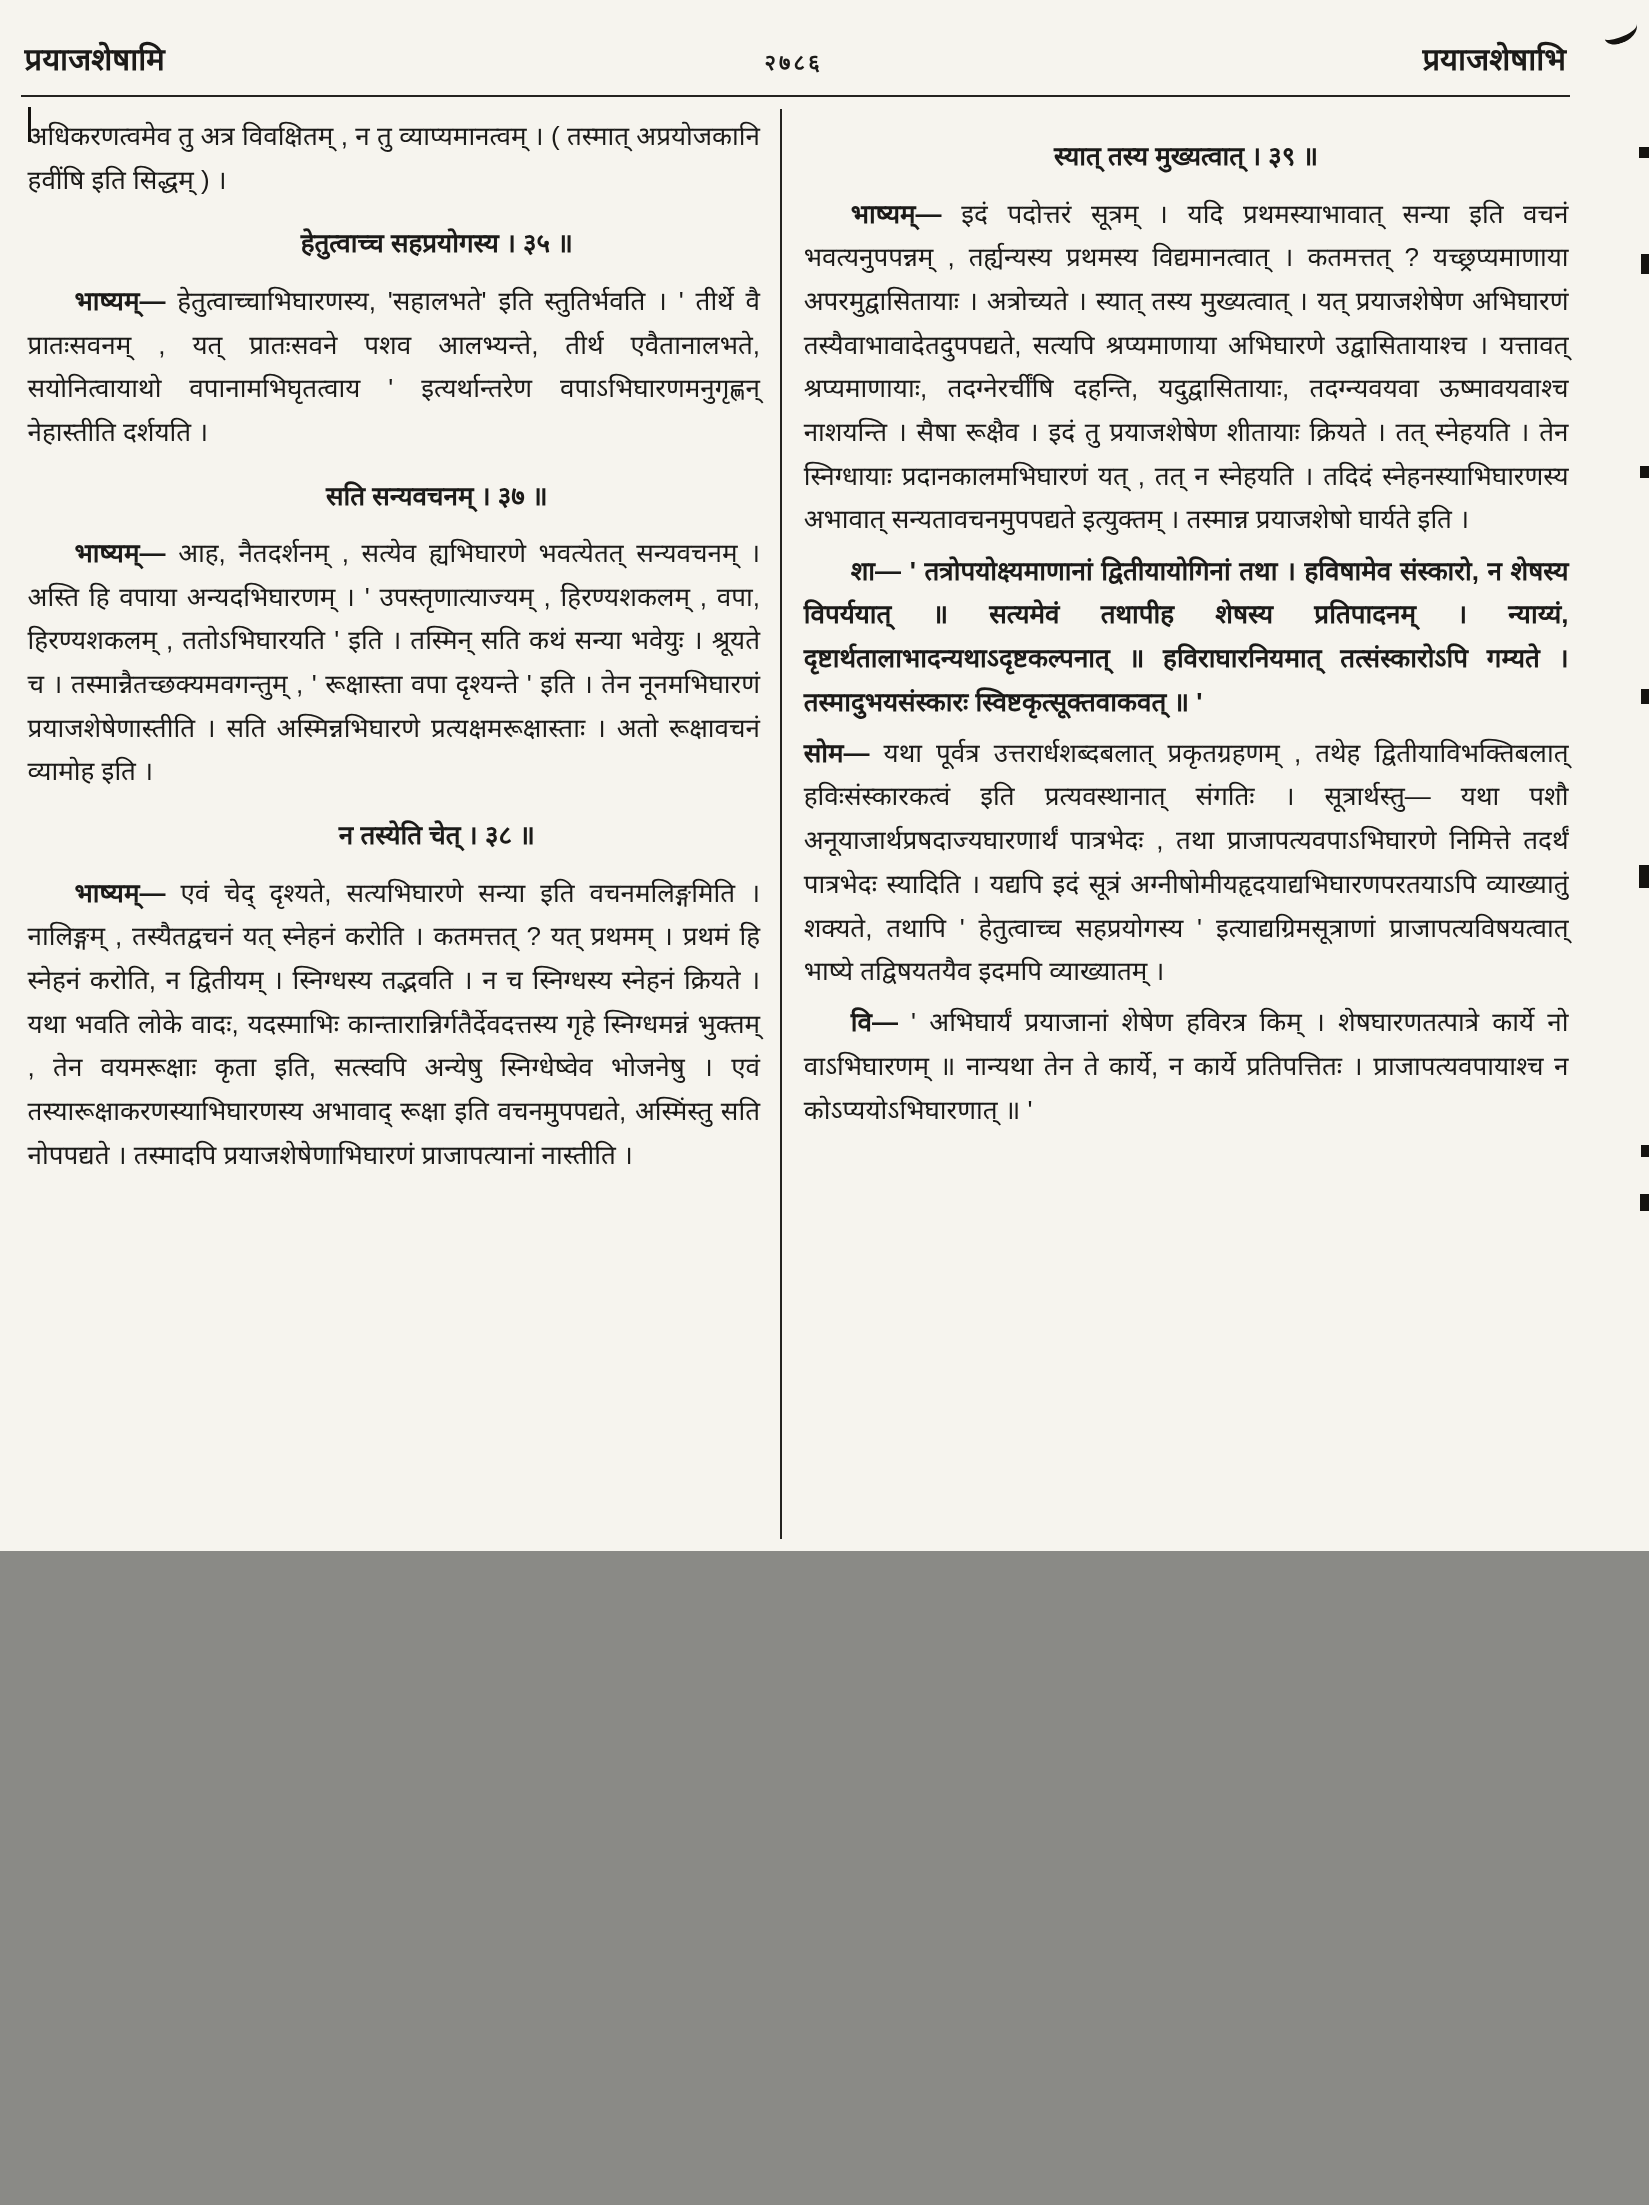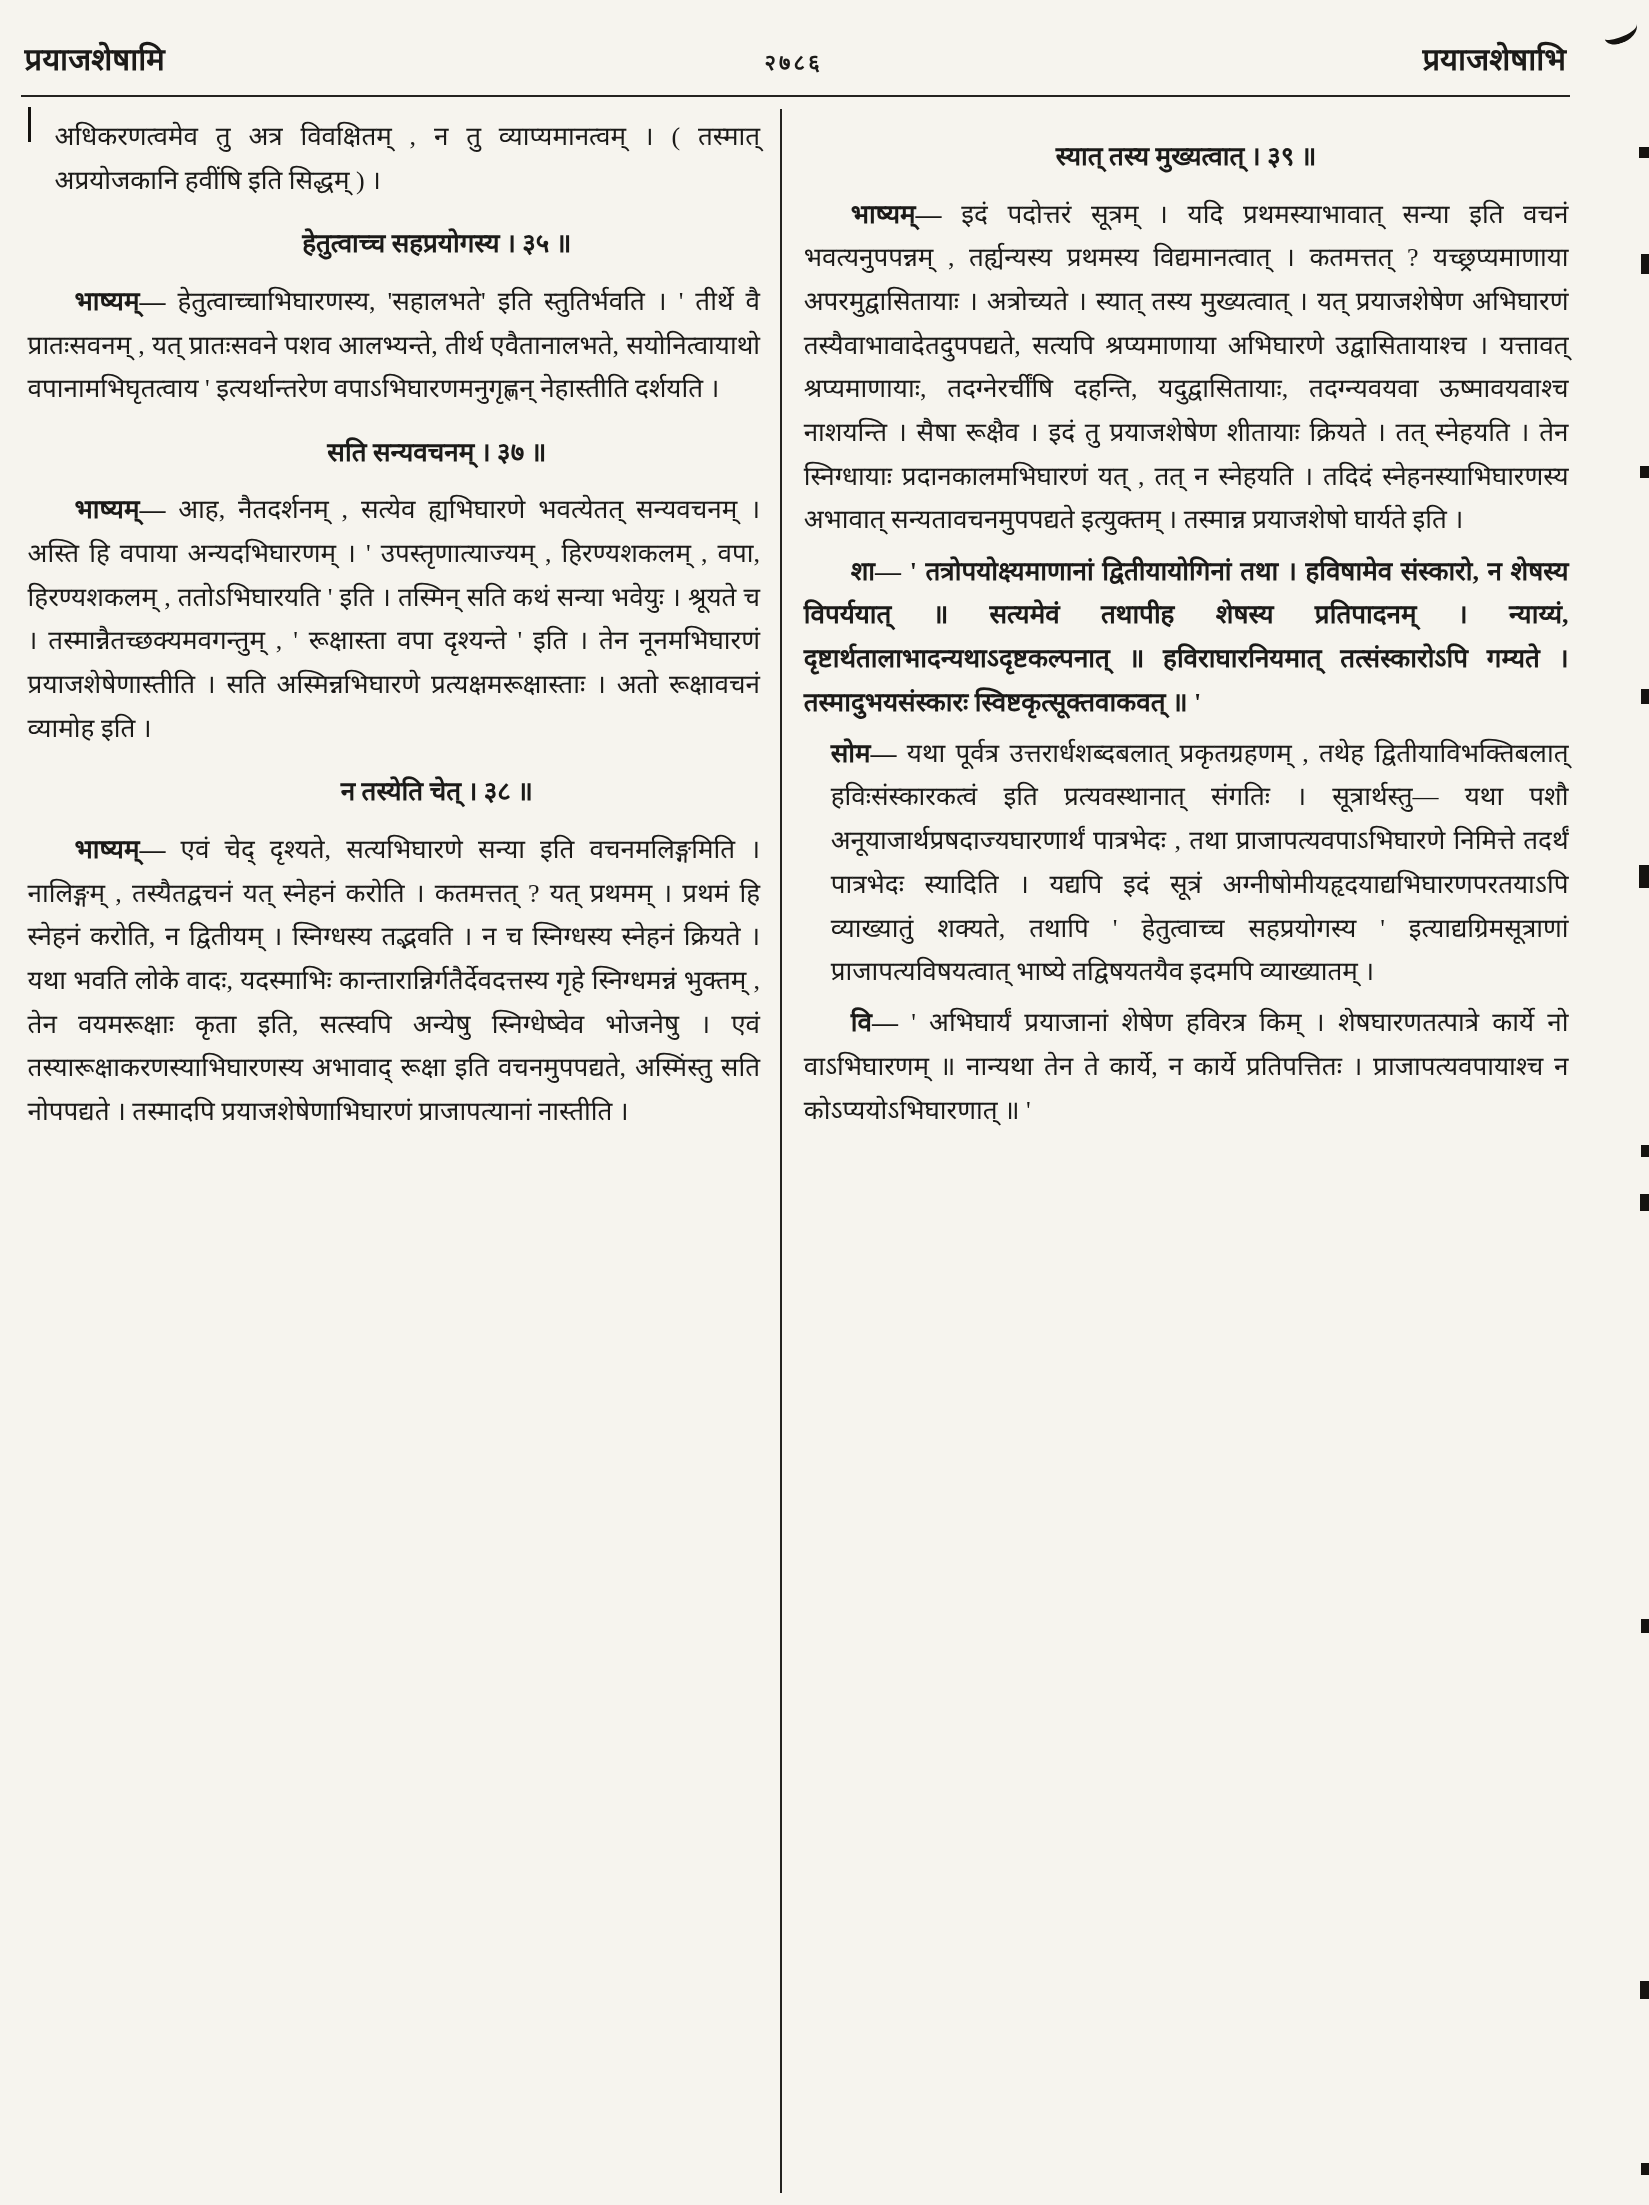--- a/index.html
+++ b/index.html
@@ -1,22 +1,22 @@
 <!DOCTYPE html>
 <html style="font-size:12.2px"><head>
 <meta charset="utf-8">
 <style>
   html, body { margin: 0; padding: 0; background: #8a8a86; }
   .page {
     position: relative;
     width: 1650px;
-    height: 2205px;
+    height: 1551px;
     margin: 0 auto;
     background: #f6f4ee;
-    font-family: Liberation Serif, serif;
+    font-family: Liberation Sans, sans-serif;
     color: #1b1a18;
     overflow: hidden;
   }
   
   .header {
     position: absolute;
     top: 37px; left: 24.5px; right: 84px;
     display: flex;
     justify-content: space-between;
     align-items: baseline;
@@ -42,21 +42,21 @@
   .divider   { width: 2.3px; background: #24221f; }
   .col-right { flex: 1; padding: 6.1px 1.5px 0 21.4px; }
 
   p {
     margin: 0 0 7.6px 0;
     text-align: justify;
     font-size: 26px;
     line-height: 1.68;
   }
   p.para  { text-indent: 47px; }
-  p.noindent { text-indent: 0; margin-left: 27px; }
+  p.noindent { text-indent: 0; }
   p.bold  { font-weight: bold; }
   p.sutra {
     font-weight: bold;
     text-align: center;
     padding-left: 86px;
     text-indent: 0;
     margin: 20px 0 13.8px 0;
   }
   p.sutra.noindent { padding-left: 0; }
   .lead { font-weight: bold; }

